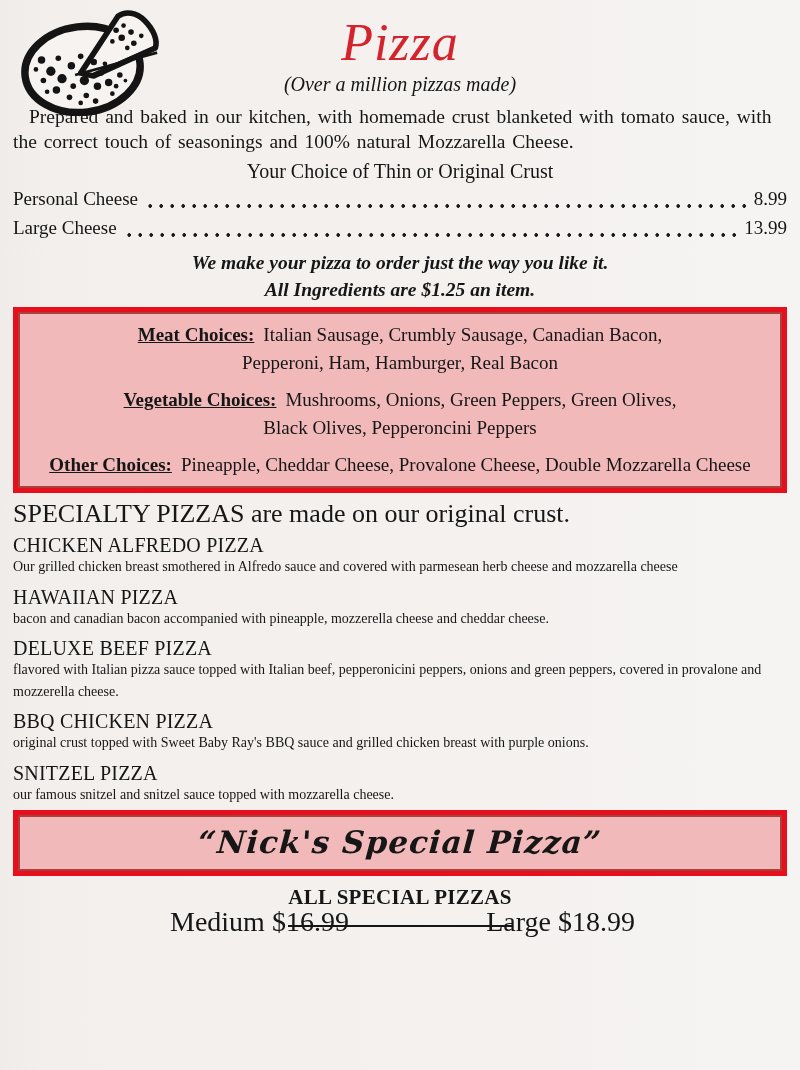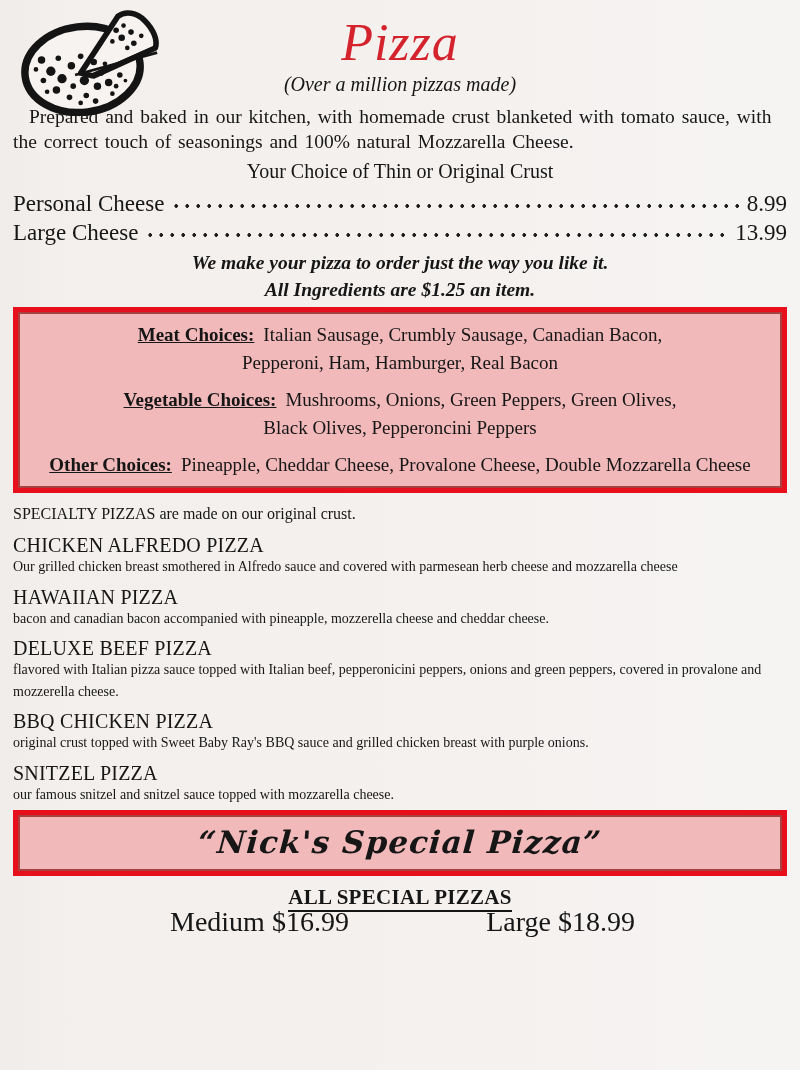--- a/index.html
+++ b/index.html
@@ -55,23 +55,23 @@
     margin-top: 5px;
     text-align: center;
     font-size: 20px;
     line-height: 25px;
   }
 
   
   .price-list { margin-top: 4px; }
   .price-row {
     display: flex;
-    align-items: flex-end;
+    align-items: flex-start;
     height: 29px;
-    font-size: 23px;
+    font-size: 19px;
   }
   .leader {
     flex: 1;
     height: 6px;
     align-self: flex-end;
     margin: 0 6px 8px 10px;
     background-image: radial-gradient(circle at 2.2px 3px, #1c1c1c 1.55px, transparent 2.05px);
     background-size: 11px 6px;
     background-repeat: repeat-x;
   }
@@ -98,21 +98,21 @@
   .choice-line, .choice-line2 { line-height: 28px; }
   .choice-label {
     font-weight: bold;
     text-decoration: underline;
     margin-right: 9px;
   }
 
   
   .spec-heading {
     margin-top: 9px;
-    font-size: 16px;
+    font-size: 26px;
     line-height: 24px;
   }
   .spec-item { margin-top: 8px; }
   .spec-name { font-size: 20px; line-height: 22px; letter-spacing: 0.2px; }
   .spec-desc { font-size: 14px; line-height: 21.5px; }
 
   
   .nicks-box { margin-top: 5px; padding: 8px 10px 10px; }
   .nicks-title {
     font-family: "DejaVu Serif", serif;
@@ -129,21 +129,21 @@
   .all-special-heading {
     margin-top: 9px;
     text-align: center;
     font-weight: bold;
     font-size: 21px;
     line-height: 24px;
     letter-spacing: 0.3px;
   }
   .all-special-heading span {
     border-bottom: 2px solid var(--ink);
-    padding-bottom: 1px;
+    padding-bottom: 16px;
   }
   .size-row {
     margin-top: 0;
     display: flex;
     font-size: 28px;
     line-height: 25px;
   }
   .size-medium { margin-left: 157px; }
   .size-large  { margin-left: auto; margin-right: 152px; }
 </style>

